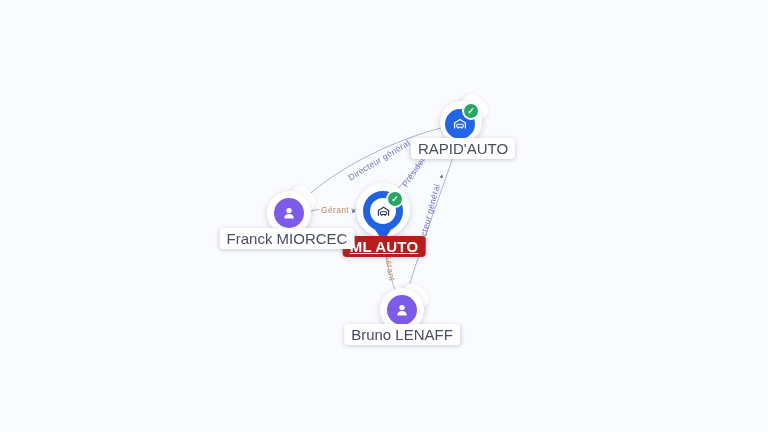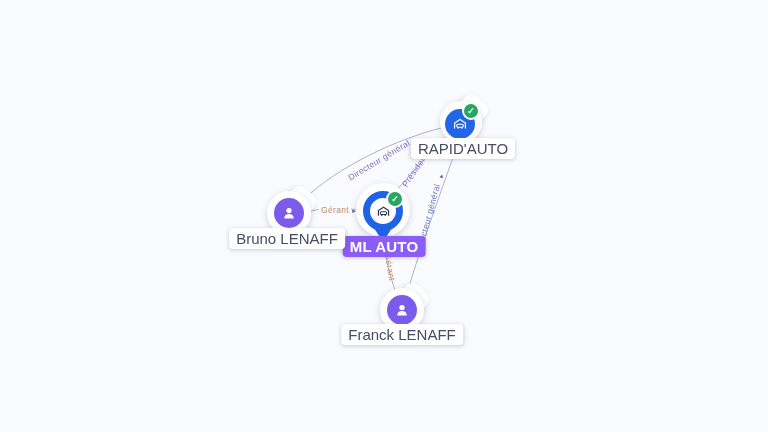--- a/index.html
+++ b/index.html
@@ -14,21 +14,21 @@
   .disc{position:absolute;width:30px;height:30px;border-radius:50%;display:flex;
         align-items:center;justify-content:center;z-index:4;}
   .disc.purple{background:#7d5bea;}
   .disc.blue{background:#2166e8;}
   .badge{position:absolute;width:14px;height:14px;background:#27a763;border:2px solid #fff;
          border-radius:50%;color:#fff;font-size:9px;line-height:14px;text-align:center;
          font-weight:bold;z-index:6;}
   .pill{position:absolute;transform:translateX(-50%);background:#fff;color:#474d63;
         font-size:15px;padding:2px 7px;border-radius:4px;white-space:nowrap;
         box-shadow:0 1px 4px rgba(90,100,130,.32);z-index:5;}
-  .pill.blue{background:#8b5cf6;color:#fff;font-weight:bold;letter-spacing:.2px;}
+  .pill.blue{background:#b91c1c;color:#fff;font-weight:bold;letter-spacing:.2px;text-decoration:underline;}
   .pin-ring{position:absolute;width:40px;height:40px;border:7px solid #1e62e8;border-radius:50%;
             background:#fff;box-sizing:border-box;display:flex;align-items:center;
             justify-content:center;z-index:3;}
   .pin-tip{position:absolute;width:0;height:0;border-left:9px solid transparent;
            border-right:9px solid transparent;border-top:14px solid #1e62e8;z-index:2;}
   .edge-label{position:absolute;font-size:8.5px;letter-spacing:.3px;white-space:nowrap;z-index:1;}
   .edge-label.purple{color:#7672c4;}
   .edge-label.tan{color:#bd8a5f;}
   .edge-label .masked{background:#fafbfe;padding:0 2px;}
   .edge-arrow{position:absolute;font-size:7px;color:#5d5c9e;line-height:1;z-index:1;}
@@ -93,28 +93,28 @@
 
   <div>
     <div class="tilt" style="left:286px;top:188px;"></div>
     <div class="halo" style="left:267px;top:191px;width:44px;height:44px;"></div>
     <div class="disc purple" style="left:274px;top:198px;">
       <svg width="16" height="16" viewBox="0 0 16 16">
         <circle cx="8" cy="5.6" r="2.7" fill="#fff"></circle>
         <path d="M3.2 13.4c0-2.9 2.1-4.4 4.8-4.4s4.8 1.5 4.8 4.4z" fill="#fff"></path>
       </svg>
     </div>
-    <div class="pill" style="left:287px;top:228px;">Bruno LENAFF</div>
+    <div class="pill" style="left:287px;top:228px;">Franck MIORCEC</div>
   </div>
 
   <div>
     <div class="tilt" style="left:399px;top:285px;"></div>
     <div class="halo" style="left:380px;top:288px;width:44px;height:44px;"></div>
     <div class="disc purple" style="left:387px;top:295px;">
       <svg width="16" height="16" viewBox="0 0 16 16">
         <circle cx="8" cy="5.6" r="2.7" fill="#fff"></circle>
         <path d="M3.2 13.4c0-2.9 2.1-4.4 4.8-4.4s4.8 1.5 4.8 4.4z" fill="#fff"></path>
       </svg>
     </div>
-    <div class="pill" style="left:402px;top:324px;">Franck LENAFF</div>
+    <div class="pill" style="left:402px;top:324px;">Bruno LENAFF</div>
   </div>
 
 </div>
 
 </body></html>

